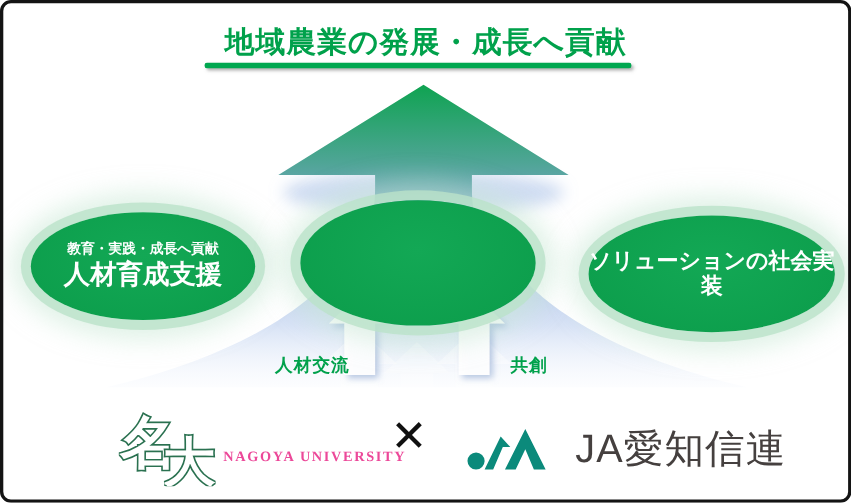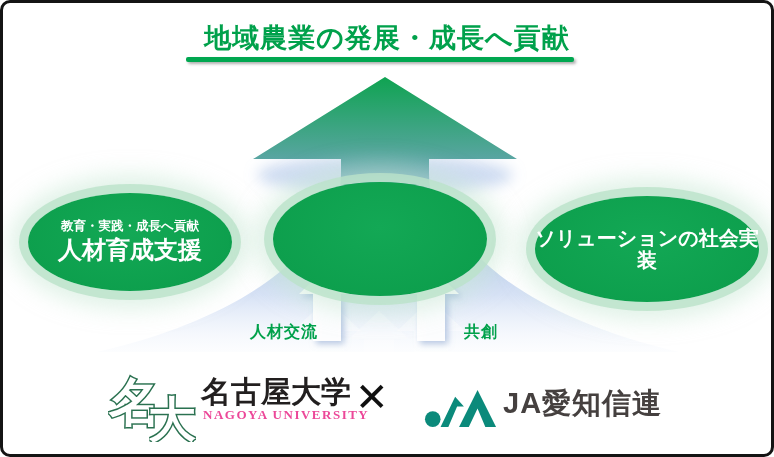--- a/index.html
+++ b/index.html
@@ -43,21 +43,21 @@
   .univ-name{
     position:absolute;left:198px;top:369px;font-size:30px;font-weight:700;color:#221f1f;
     font-family:"Liberation Serif","DejaVu Serif",serif;letter-spacing:0;
   }
   .univ-name-en{
     position:absolute;left:200px;top:404px;font-size:13px;font-weight:700;color:#ec4899;
     font-family:"Liberation Serif","DejaVu Serif",serif;letter-spacing:1.5px;
   }
   .cross{position:absolute;left:352px;top:371px;font-size:40px;font-weight:900;color:#101010;}
   .ja-mark{position:absolute;left:421px;top:379px;width:74px;height:47px;}
-  .ja-name{position:absolute;left:500px;top:381px;font-size:29px;font-weight:700;color:#45403f;letter-spacing:1px;}
+  .ja-name{position:absolute;left:520px;top:381px;font-size:36px;font-weight:400;color:#45403f;letter-spacing:1px;}
 </style>
 </head>
 <body>
 
 <div class="canvas">
 
   <svg class="art" viewBox="0 0 768 451" aria-hidden="true">
     <defs>
       <linearGradient id="agrad" gradientUnits="userSpaceOnUse" x1="0" y1="74" x2="0" y2="232">
         <stop offset="0" stop-color="#0fa351"></stop>
@@ -105,21 +105,20 @@
     <div class="l2">ソリューションの社会実装</div>
   </div>
 
   <div class="flow-label fl-left">人材交流</div>
   <div class="flow-label fl-right">共創</div>
 
   <svg class="emblem" viewBox="0 0 88 72" aria-hidden="true">
     <text x="1" y="50" font-size="52" font-weight="bold" fill="#ffffff" stroke="#2a7150" stroke-width="3" paint-order="stroke">名</text>
     <text x="40" y="66" font-size="48" font-weight="bold" fill="#ffffff" stroke="#2a7150" stroke-width="3" paint-order="stroke">大</text>
   </svg>
-  <div class="univ-name">名古屋大学</div>
   <div class="univ-name-en">NAGOYA UNIVERSITY</div>
 
   <div class="cross">✕</div>
 
   <svg class="ja-mark" viewBox="0 0 76 48" aria-hidden="true">
     <circle cx="9" cy="38" r="8" fill="#0b8a7b"></circle>
     <polygon points="17,46 32,15 41,25 34,25 25,46" fill="#0b8a7b"></polygon>
     <polygon points="36,46 55,8 74,46 63,46 55,27 46,46" fill="#0b8a7b"></polygon>
   </svg>
   <div class="ja-name">JA愛知信連</div>

